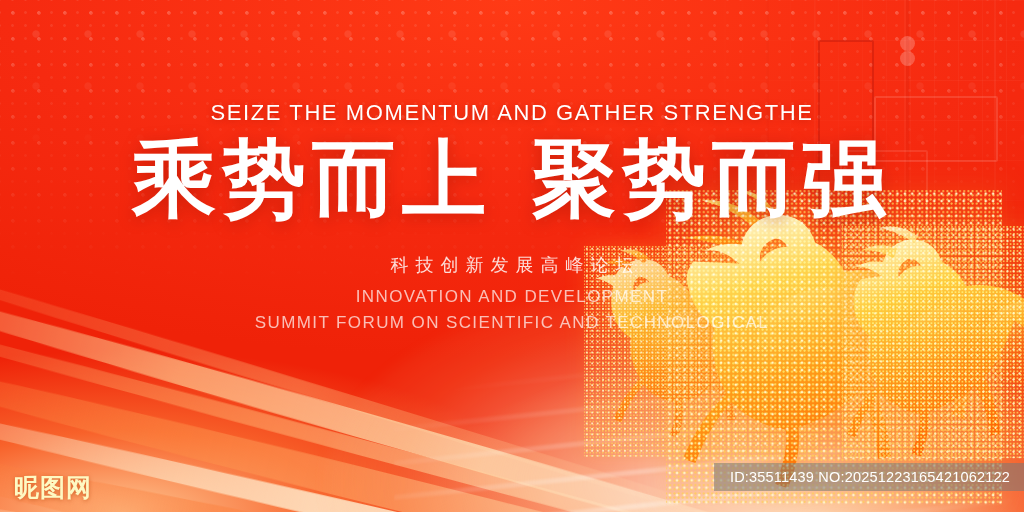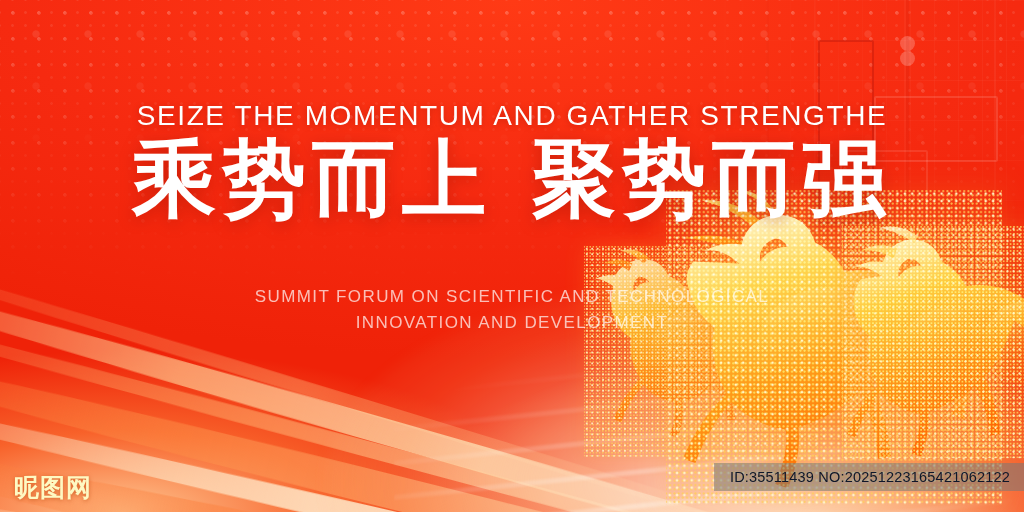--- a/index.html
+++ b/index.html
@@ -106,21 +106,21 @@
     background-position:0 0, 2px 3px;
     mix-blend-mode:screen;
     pointer-events:none;
   }
 
   
   .eyebrow{
     position:absolute;left:0;right:0;top:100px;
     text-align:center;
     color:#ffffff;
-    font-size:28px;
+    font-size:22px;
     letter-spacing:1.6px;
     font-weight:400;
     text-shadow:0 1px 6px rgba(160,20,0,.45);
     white-space:nowrap;
   }
   .headline{
     position:absolute;left:0;right:0;top:133px;
     text-align:center;
     color:#ffffff;
     font-size:84px;
@@ -155,21 +155,21 @@
     position:absolute;left:14px;bottom:12px;
     display:flex;align-items:flex-end;gap:8px;
     color:#fef9c3;
     text-shadow:0 1px 4px rgba(180,60,0,.55);
   }
   .wm-cn{font-size:25px;font-weight:bold;letter-spacing:1px;line-height:1;}
   .wm-url{font-size:23px;font-weight:bold;letter-spacing:.2px;line-height:1;padding-bottom:1px;}
   .idbar{
     position:absolute;right:0;bottom:21px;
     background:rgba(120,120,120,.55);
-    color:#0f172a;
+    color:#ffffff;
     font-size:14.5px;
     letter-spacing:.2px;
     padding:6px 14px 6px 16px;
     white-space:nowrap;
   }
 </style>
 </head>
 <body>
 
 <div class="poster">
@@ -321,24 +321,25 @@
       <div class="glitter"></div>
     </div>
   </div>
 
   <div class="eyebrow">SEIZE THE MOMENTUM AND GATHER STRENGTHE</div>
 
   <div class="headline">
     <span>乘势而上</span><span class="gapword">聚势而强</span>
   </div>
 
+  <div class="sub-cn">科技创新发展高峰论坛</div>
 
   <div class="sub-en">
+    <div>INNOVATION AND DEVELOPMENT</div>
     <div>SUMMIT FORUM ON SCIENTIFIC AND TECHNOLOGICAL</div>
-    <div>INNOVATION AND DEVELOPMENT</div>
   </div>
 
   <div class="watermark">
     <span class="wm-cn">昵图网</span>
   </div>
 
   <div class="idbar">ID:35511439 NO:20251223165421062122</div>
 
 </div>
 

